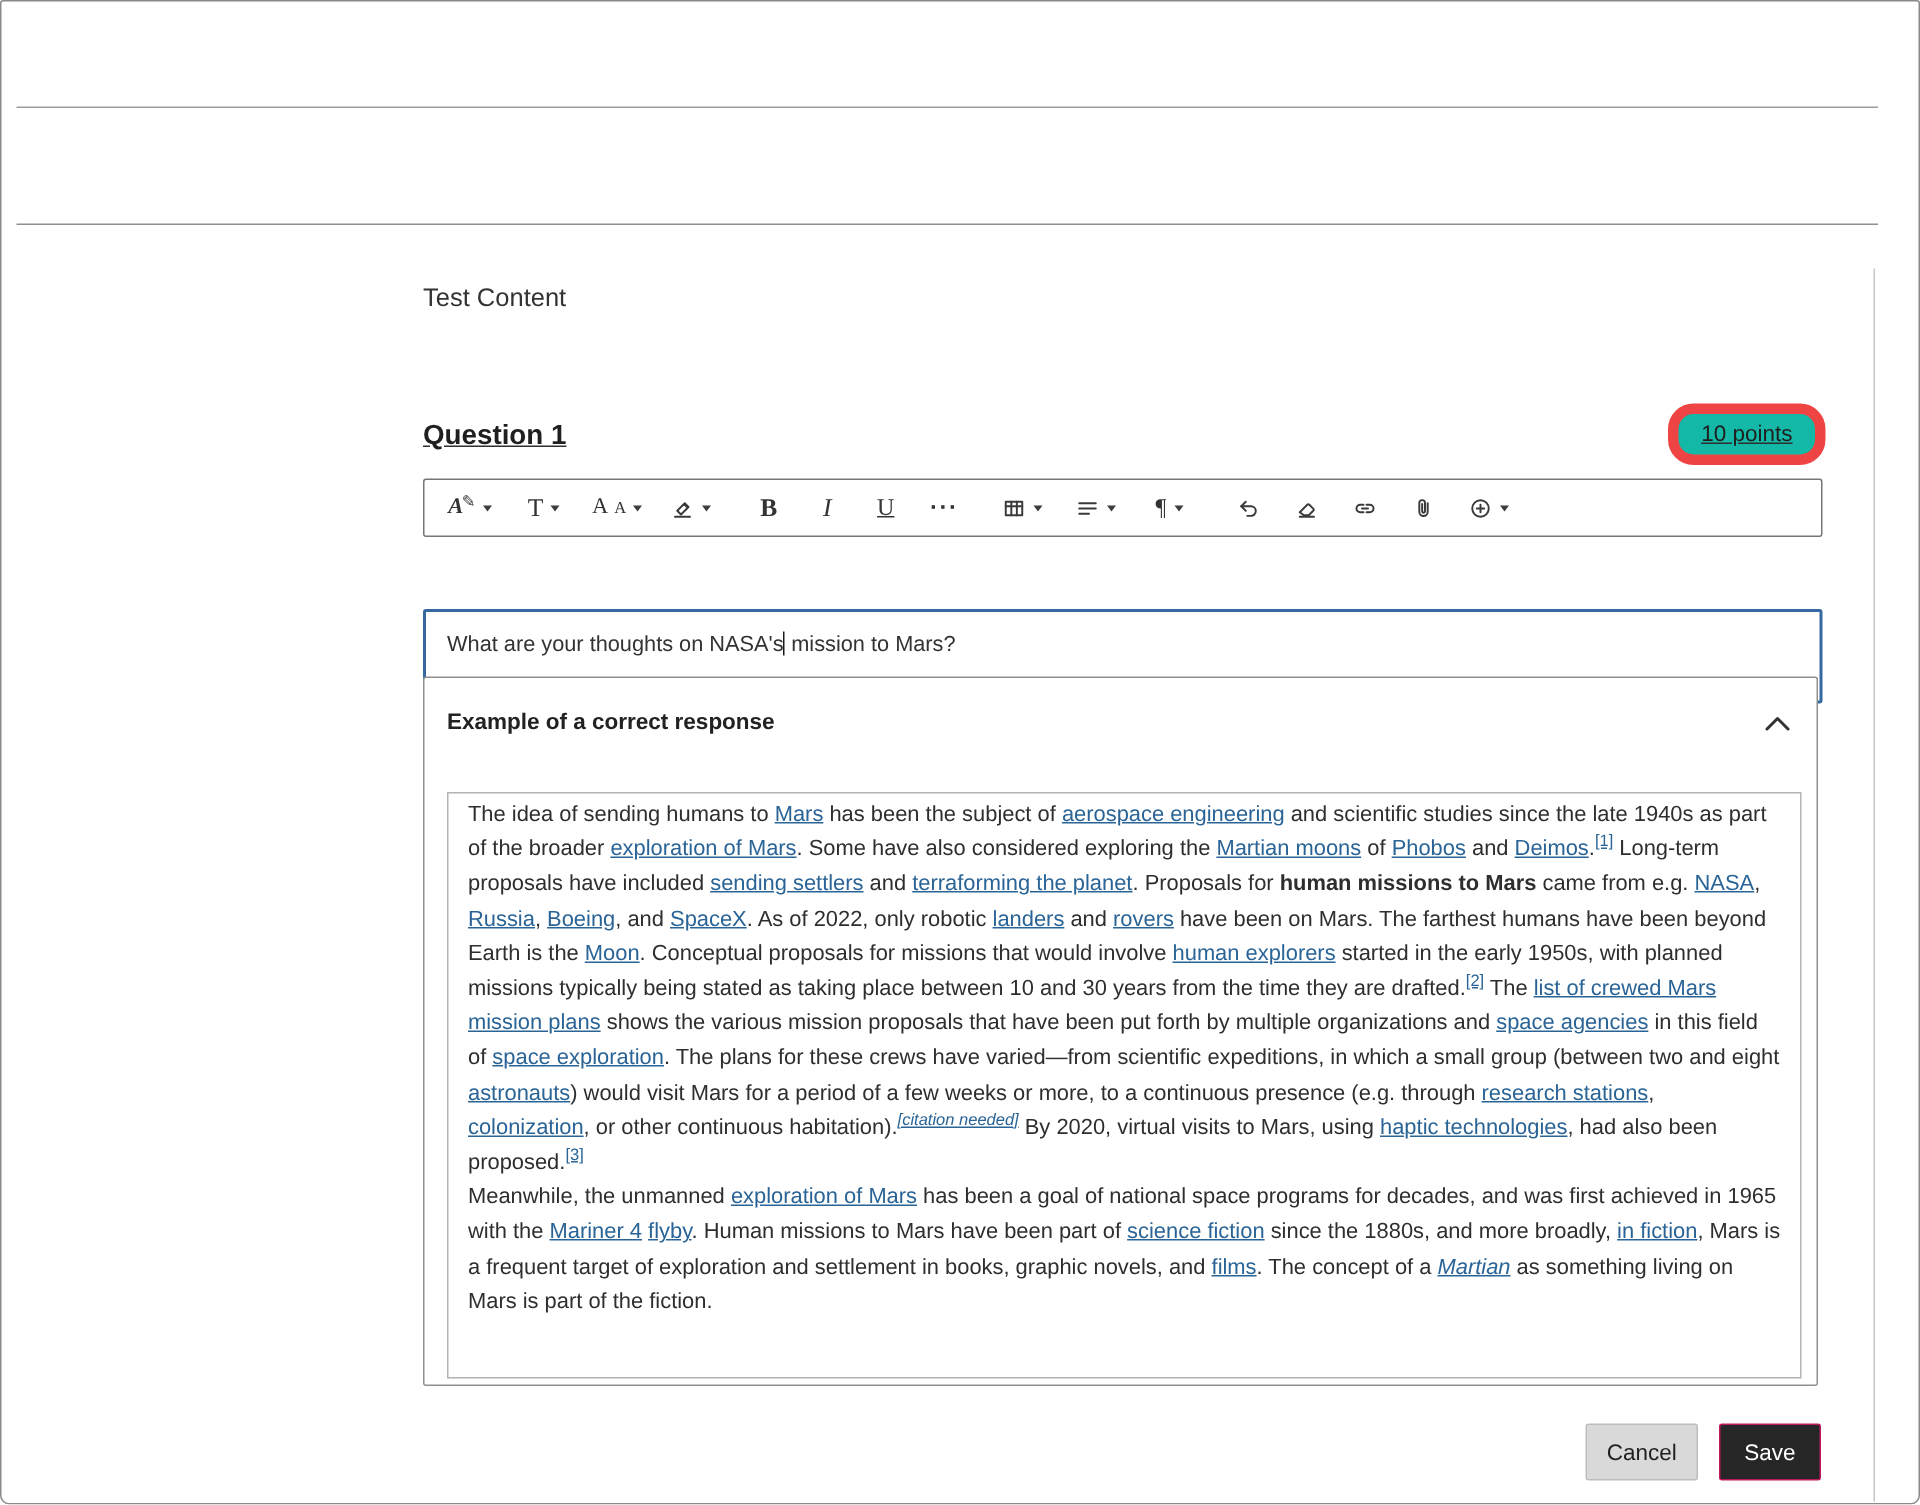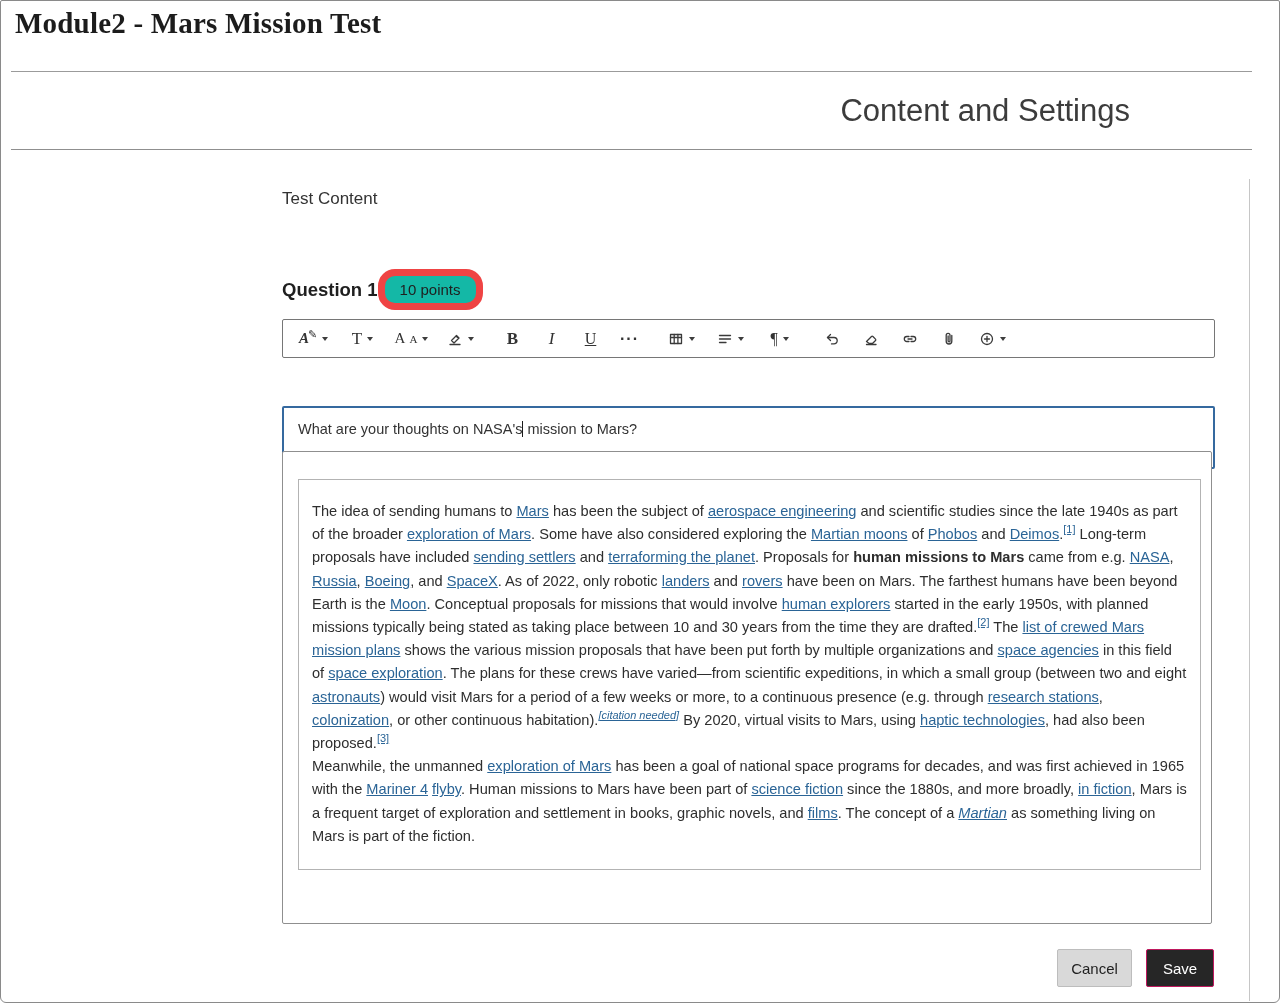--- a/index.html
+++ b/index.html
@@ -20,21 +20,21 @@
   .section-title {
     position:absolute; top:92px; right:149px;
     font-size:31px; font-weight:400; color:#3c3c3c;
   }
   .scroll-line { position:absolute; top:178px; right:29px; width:1px; height:822px; background:#c6c6c6; }
 
   .content-label { position:absolute; left:281px; top:188px; font-size:17px; color:#333; }
 
   .question-row {
     position:absolute; left:281px; top:268px; width:935px;
-    display:flex; align-items:center;
+    display:flex; justify-content:space-between; align-items:center;text-decoration:underline;
   }
   .question-heading { font-size:18.5px; font-weight:bold; color:#1f1f1f; }
   .points-pill {
     border:7px solid #ef4444; border-radius:17px; padding:6px 15px;
     font-size:15px; color:#1f1f1f; background:#14b8a6; line-height:1;
   }
 
   
   .toolbar {
     position:absolute; left:281px; top:318px; width:933px; height:39px;
@@ -79,23 +79,23 @@
     position:absolute; left:281px; top:450px; width:930px; height:473px;
     border:1px solid #8f8f8f; border-radius:2px; background:#fff;
   }
   .example-header {
     display:flex; justify-content:space-between; align-items:center;
     padding:21px 17px 0 15px; cursor:pointer;
   }
   .example-header-label { font-size:15px; font-weight:bold; color:#222; }
   .collapse-icon * { stroke:#333; fill:none; stroke-width:2; stroke-linecap:round; stroke-linejoin:round; }
   .example-body {
-    margin:27px 10px 0 15px; height:391px; overflow:hidden;
+    margin:38px 10px 0 15px; height:391px; overflow:hidden;
     border:1px solid #b3b3b3; background:#fff;
-    padding:20px 13px; font-size:14.6px; line-height:23.2px; color:#2e2e2e;
+    padding:3px 13px; font-size:14.6px; line-height:23.2px; color:#2e2e2e;
   }
   .rich-par { margin:0; }
   .rt-link { color:#2a6496; text-decoration:underline; cursor:pointer; }
   .rt-italic { font-style:italic; }
   .example-body sup { font-size:11px; line-height:0; }
 
   
   .footer { position:absolute; top:936px; right:65px; display:flex; gap:14px;margin-top:12px; }
   .btn {
     height:38px; border-radius:2px; font-size:15px; cursor:pointer;
@@ -103,23 +103,21 @@
     display:flex; align-items:center; justify-content:center;
   }
   .btn-cancel { width:75px; background:#d9d9d9; border:1px solid #bdbdbd; color:#1f1f1f; }
   .btn-save { width:68px; background:#262626; border:1px solid #be185d; color:#fff; }
 </style>
 </head>
 <body>
 
 <div class="frame">
 
-  <h1 class="page-title">Module2 - Mars Mission Test</h1>
   <div class="divider d1"></div>
-  <h2 class="section-title">Content and Settings</h2>
   <div class="divider d2"></div>
   <div class="scroll-line"></div>
 
   <div class="content-label">Test Content</div>
 
   <div class="question-row">
     <div class="question-heading">Question 1</div>
     <div class="points-pill">10 points</div>
   </div>
 
@@ -211,20 +209,26 @@
         </svg>
       <span class="chev"></span>
     </div>
   </div>
 
   <div class="editor">
     <span>What are your thoughts on NASA's</span><span class="caret"></span><span> mission to Mars?</span>
   </div>
 
   <div class="example-panel">
+    <div class="example-header">
+      <span class="example-header-label">Example of a correct response</span>
+      <svg class="collapse-icon" width="18" height="12" viewBox="0 0 18 12">
+          <polyline points="2,10 9,3 16,10"></polyline>
+        </svg>
+    </div>
     <div class="example-body">
         <p class="rich-par">The idea of sending humans to <a class="rt-link" href="#">Mars</a> has been the subject of <a class="rt-link" href="#">aerospace engineering</a> and scientific studies since the late 1940s as part of the broader <a class="rt-link" href="#">exploration of Mars</a>. Some have also considered exploring the <a class="rt-link" href="#">Martian moons</a> of <a class="rt-link" href="#">Phobos</a> and <a class="rt-link" href="#">Deimos</a>.<sup><a class="rt-link" href="#">[1]</a></sup> Long-term proposals have included <a class="rt-link" href="#">sending settlers</a> and <a class="rt-link" href="#">terraforming the planet</a>. Proposals for <strong>human missions to Mars</strong> came from e.g. <a class="rt-link" href="#">NASA</a>, <a class="rt-link" href="#">Russia</a>, <a class="rt-link" href="#">Boeing</a>, and <a class="rt-link" href="#">SpaceX</a>. As of 2022, only robotic <a class="rt-link" href="#">landers</a> and <a class="rt-link" href="#">rovers</a> have been on Mars. The farthest humans have been beyond Earth is the <a class="rt-link" href="#">Moon</a>. Conceptual proposals for missions that would involve <a class="rt-link" href="#">human explorers</a> started in the early 1950s, with planned missions typically being stated as taking place between 10 and 30 years from the time they are drafted.<sup><a class="rt-link" href="#">[2]</a></sup> The <a class="rt-link" href="#">list of crewed Mars mission plans</a> shows the various mission proposals that have been put forth by multiple organizations and <a class="rt-link" href="#">space agencies</a> in this field of <a class="rt-link" href="#">space exploration</a>. The plans for these crews have varied—from scientific expeditions, in which a small group (between two and eight <a class="rt-link" href="#">astronauts</a>) would visit Mars for a period of a few weeks or more, to a continuous presence (e.g. through <a class="rt-link" href="#">research stations</a>, <a class="rt-link" href="#">colonization</a>, or other continuous habitation).<sup><a class="rt-link rt-italic" href="#">[citation needed]</a></sup> By 2020, virtual visits to Mars, using <a class="rt-link" href="#">haptic technologies</a>, had also been proposed.<sup><a class="rt-link" href="#">[3]</a></sup></p>
         <p class="rich-par">Meanwhile, the unmanned <a class="rt-link" href="#">exploration of Mars</a> has been a goal of national space programs for decades, and was first achieved in 1965 with the <a class="rt-link" href="#">Mariner 4</a> <a class="rt-link" href="#">flyby</a>. Human missions to Mars have been part of <a class="rt-link" href="#">science fiction</a> since the 1880s, and more broadly, <a class="rt-link" href="#">in fiction</a>, Mars is a frequent target of exploration and settlement in books, graphic novels, and <a class="rt-link" href="#">films</a>. The concept of a <a class="rt-link rt-italic" href="#">Martian</a> as something living on Mars is part of the fiction.</p>
       </div>
   </div>
 
   <div class="footer">
     <button class="btn btn-cancel">Cancel</button>
     <button class="btn btn-save">Save</button>
   </div>

